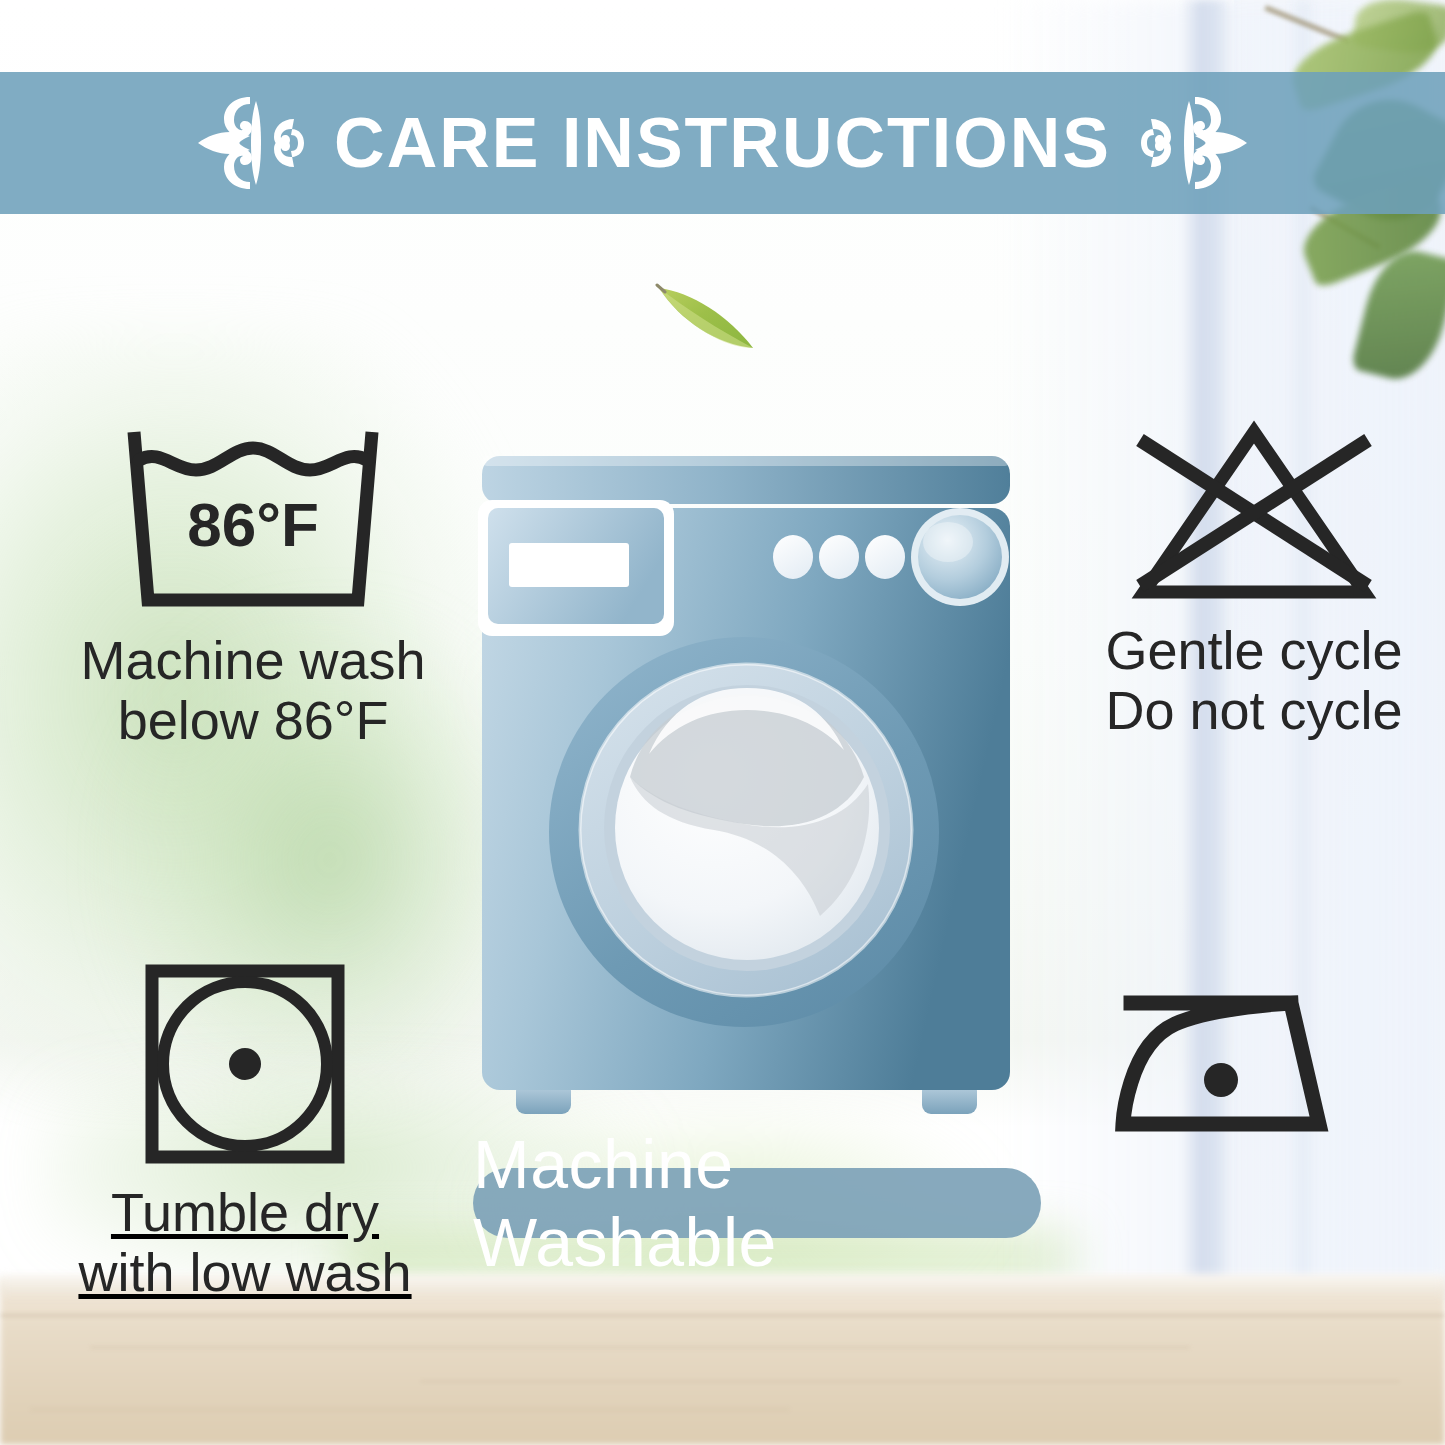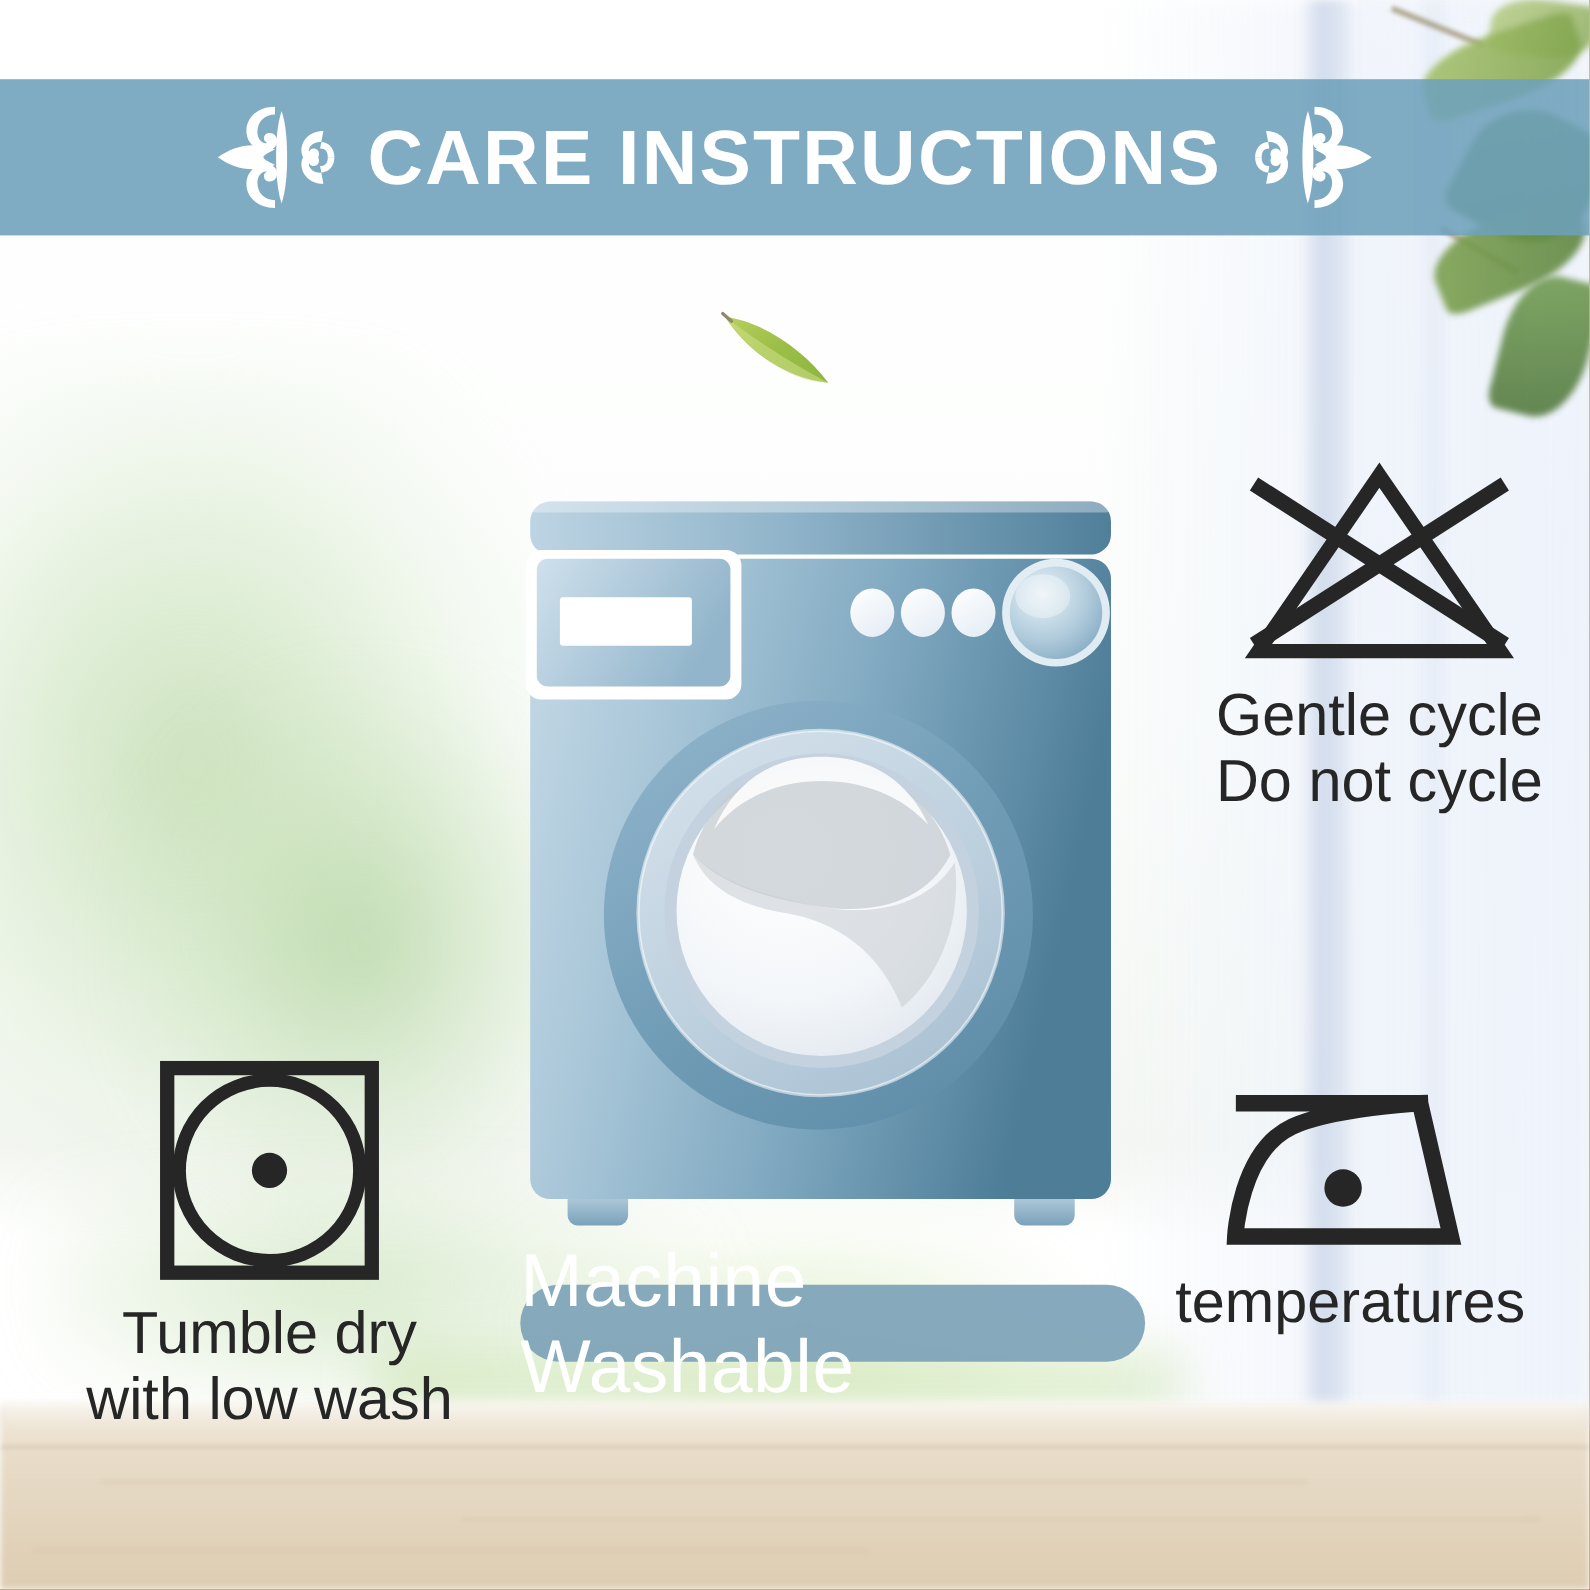--- a/index.html
+++ b/index.html
@@ -71,21 +71,21 @@
     font-family:"Liberation Sans", sans-serif;white-space:nowrap;line-height:1;}
   .orn{width:116px;height:104px;flex:0 0 auto;}
 
   
   .cell{position:absolute;text-align:center;}
   .cell .sym{display:block;margin:0 auto;}
   .cell .cap{font-size:54px;color:#262626;line-height:1.12;
     font-family:"Liberation Sans", sans-serif;white-space:nowrap;}
   .c-tl{left:18px;top:418px;width:470px;}
   .c-tr{left:1010px;top:418px;width:430px;padding-left:29px;}
-  .c-bl{left:10px;top:962px;width:470px;}
+  .c-bl{left:10px;top:962px;width:470px;text-decoration:underline;}
   .c-br{left:1010px;top:962px;width:435px;}
   .cap-wrap{margin-top:16px;}
 
   
   .machine{position:absolute;left:444px;top:432px;width:600px;height:700px;}
 
   
   .pill{position:absolute;left:473px;top:1168px;width:568px;height:70px;
     background:rgba(126,163,184,.93);border-radius:36px;
     display:flex;align-items:center;justify-content:center;}
@@ -155,20 +155,31 @@
         <path d="M58 6 C74 6 84 16 84 28 C84 38 76 46 66 46 C60 46 56 42 56 37 C56 33 59 30 63 30 C66 30 68 32 68 35 C68 37 67 38 65 39 C69 40 74 36 74 29 C74 19 67 13 58 13 Z"></path>
         <path d="M58 98 C74 98 84 88 84 76 C84 66 76 58 66 58 C60 58 56 62 56 67 C56 71 59 74 63 74 C66 74 68 72 68 69 C68 67 67 66 65 65 C69 64 74 68 74 75 C74 85 67 91 58 91 Z"></path>
         <path d="M52 10 C56 22 57 38 57 52 C57 66 56 82 52 94 C48 82 47 66 47 52 C47 38 48 22 52 10 Z"></path>
         <path d="M110 52 C96 42 78 37 58 45 C72 52 72 52 58 59 C78 67 96 62 110 52 Z"></path>
         <path d="M14 28 C26 28 34 36 34 46 C34 52 30 56 25 56 C21 56 18 53 18 49 C18 46 20 44 23 44 C25 44 26 45 27 47 C28 43 24 38 17 38 C8 38 4 45 4 52 L10 52 C10 47 12 44 17 44"></path>
         <path d="M14 76 C26 76 34 68 34 58 C34 52 30 48 25 48 C21 48 18 51 18 55 C18 58 20 60 23 60 C25 60 26 59 27 57 C28 61 24 66 17 66 C8 66 4 59 4 52 L10 52 C10 57 12 60 17 60"></path>
       </g>
     </svg>
   </div>
 
+  <div class="cell c-tl">
+    <svg class="sym" width="258" height="196" viewBox="0 0 258 196">
+      <path d="M10 14 L24 182 L234 182 L248 14" fill="none" stroke="#262626" stroke-width="13" stroke-linejoin="miter"></path>
+      <path d="M15 42 C36 30 50 52 72 52 C94 52 108 30 129 30 C150 30 164 52 186 52 C208 52 222 30 243 42" fill="none" stroke="#262626" stroke-width="13" stroke-linecap="round"></path>
+      <text x="129" y="128" text-anchor="middle" font-family="Liberation Sans, sans-serif" font-size="62" font-weight="bold" fill="#262626">86°F</text>
+    </svg>
+    <div class="cap-wrap">
+      <div class="cap">Machine wash</div>
+      <div class="cap">below 86°F</div>
+    </div>
+  </div>
 
   <div class="cell c-tr">
     <svg class="sym" width="252" height="186" viewBox="0 0 252 186">
       <path d="M126 14 L236 174 L16 174 Z" fill="none" stroke="#262626" stroke-width="13" stroke-linejoin="miter"></path>
       <line x1="12" y1="22" x2="240" y2="168" stroke="#262626" stroke-width="14" stroke-linecap="butt"></line>
       <line x1="240" y1="22" x2="12" y2="168" stroke="#262626" stroke-width="14" stroke-linecap="butt"></line>
     </svg>
     <div class="cap-wrap">
       <div class="cap">Gentle cycle</div>
       <div class="cap">Do not cycle</div>
@@ -186,21 +197,20 @@
       <div class="cap">with low wash</div>
     </div>
   </div>
 
   <div class="cell c-br">
     <svg class="sym" width="230" height="176" viewBox="0 0 230 176">
       <path d="M18 41 L178 41 L206 162 L10 162 C10 162 14 84 62 62 C100 45 178 41 178 41" fill="none" stroke="#262626" stroke-width="15" stroke-linejoin="miter" stroke-linecap="square"></path>
       <circle cx="108" cy="118" r="17" fill="#262626"></circle>
     </svg>
     <div class="cap-wrap">
-      <div class="cap">temperatures</div>
     </div>
   </div>
 
   <svg class="machine" viewBox="0 0 600 700">
     <defs>
       <linearGradient id="body" x1="0" y1="0" x2="1" y2="0.25">
         <stop offset="0%" stop-color="#c5d9e6"></stop>
         <stop offset="28%" stop-color="#a8c6d8"></stop>
         <stop offset="62%" stop-color="#7fa8c0"></stop>
         <stop offset="100%" stop-color="#4e7d98"></stop>

